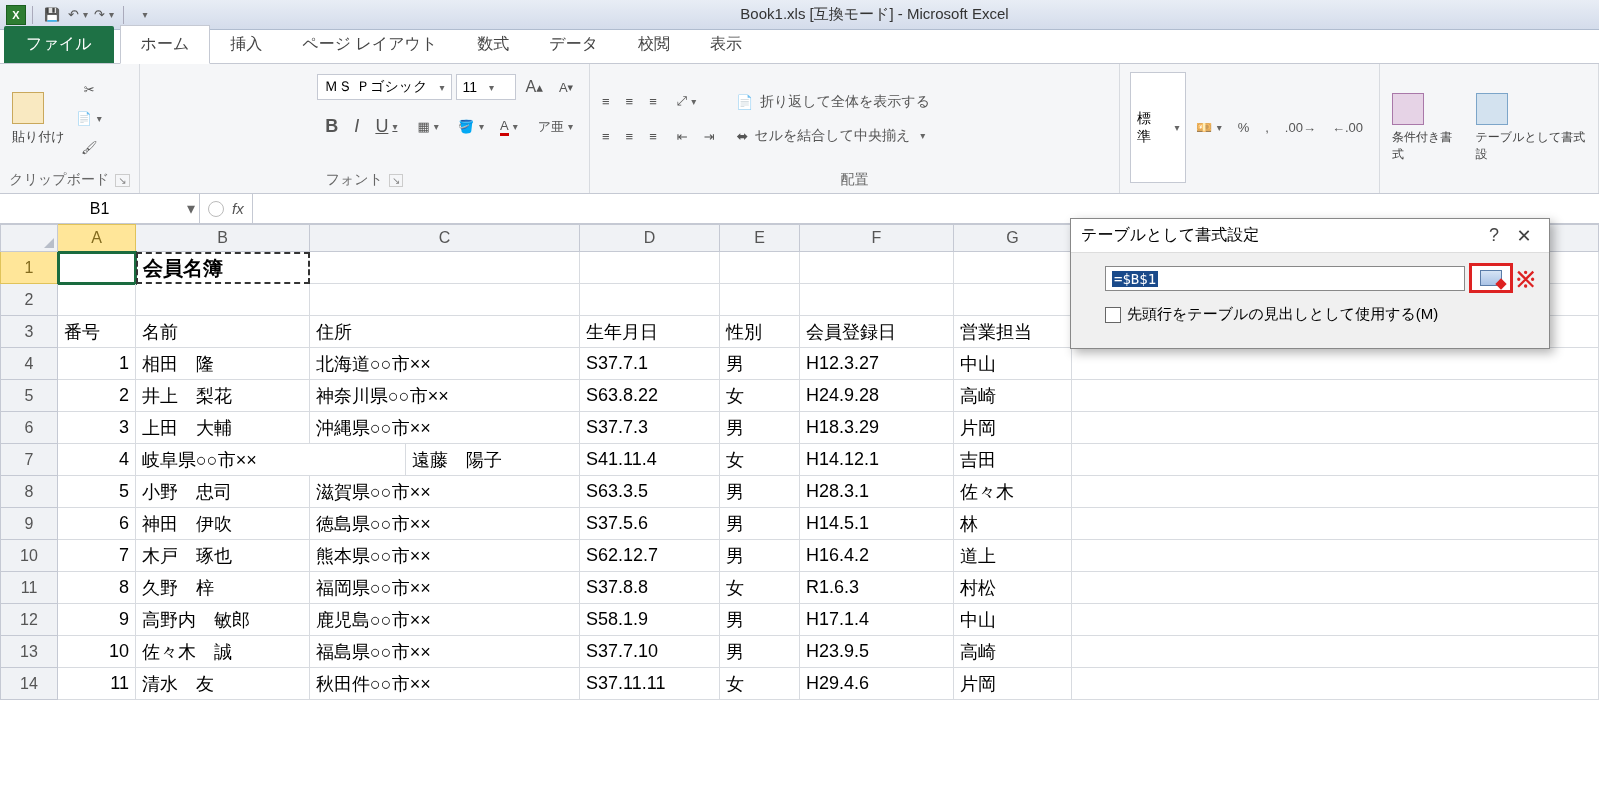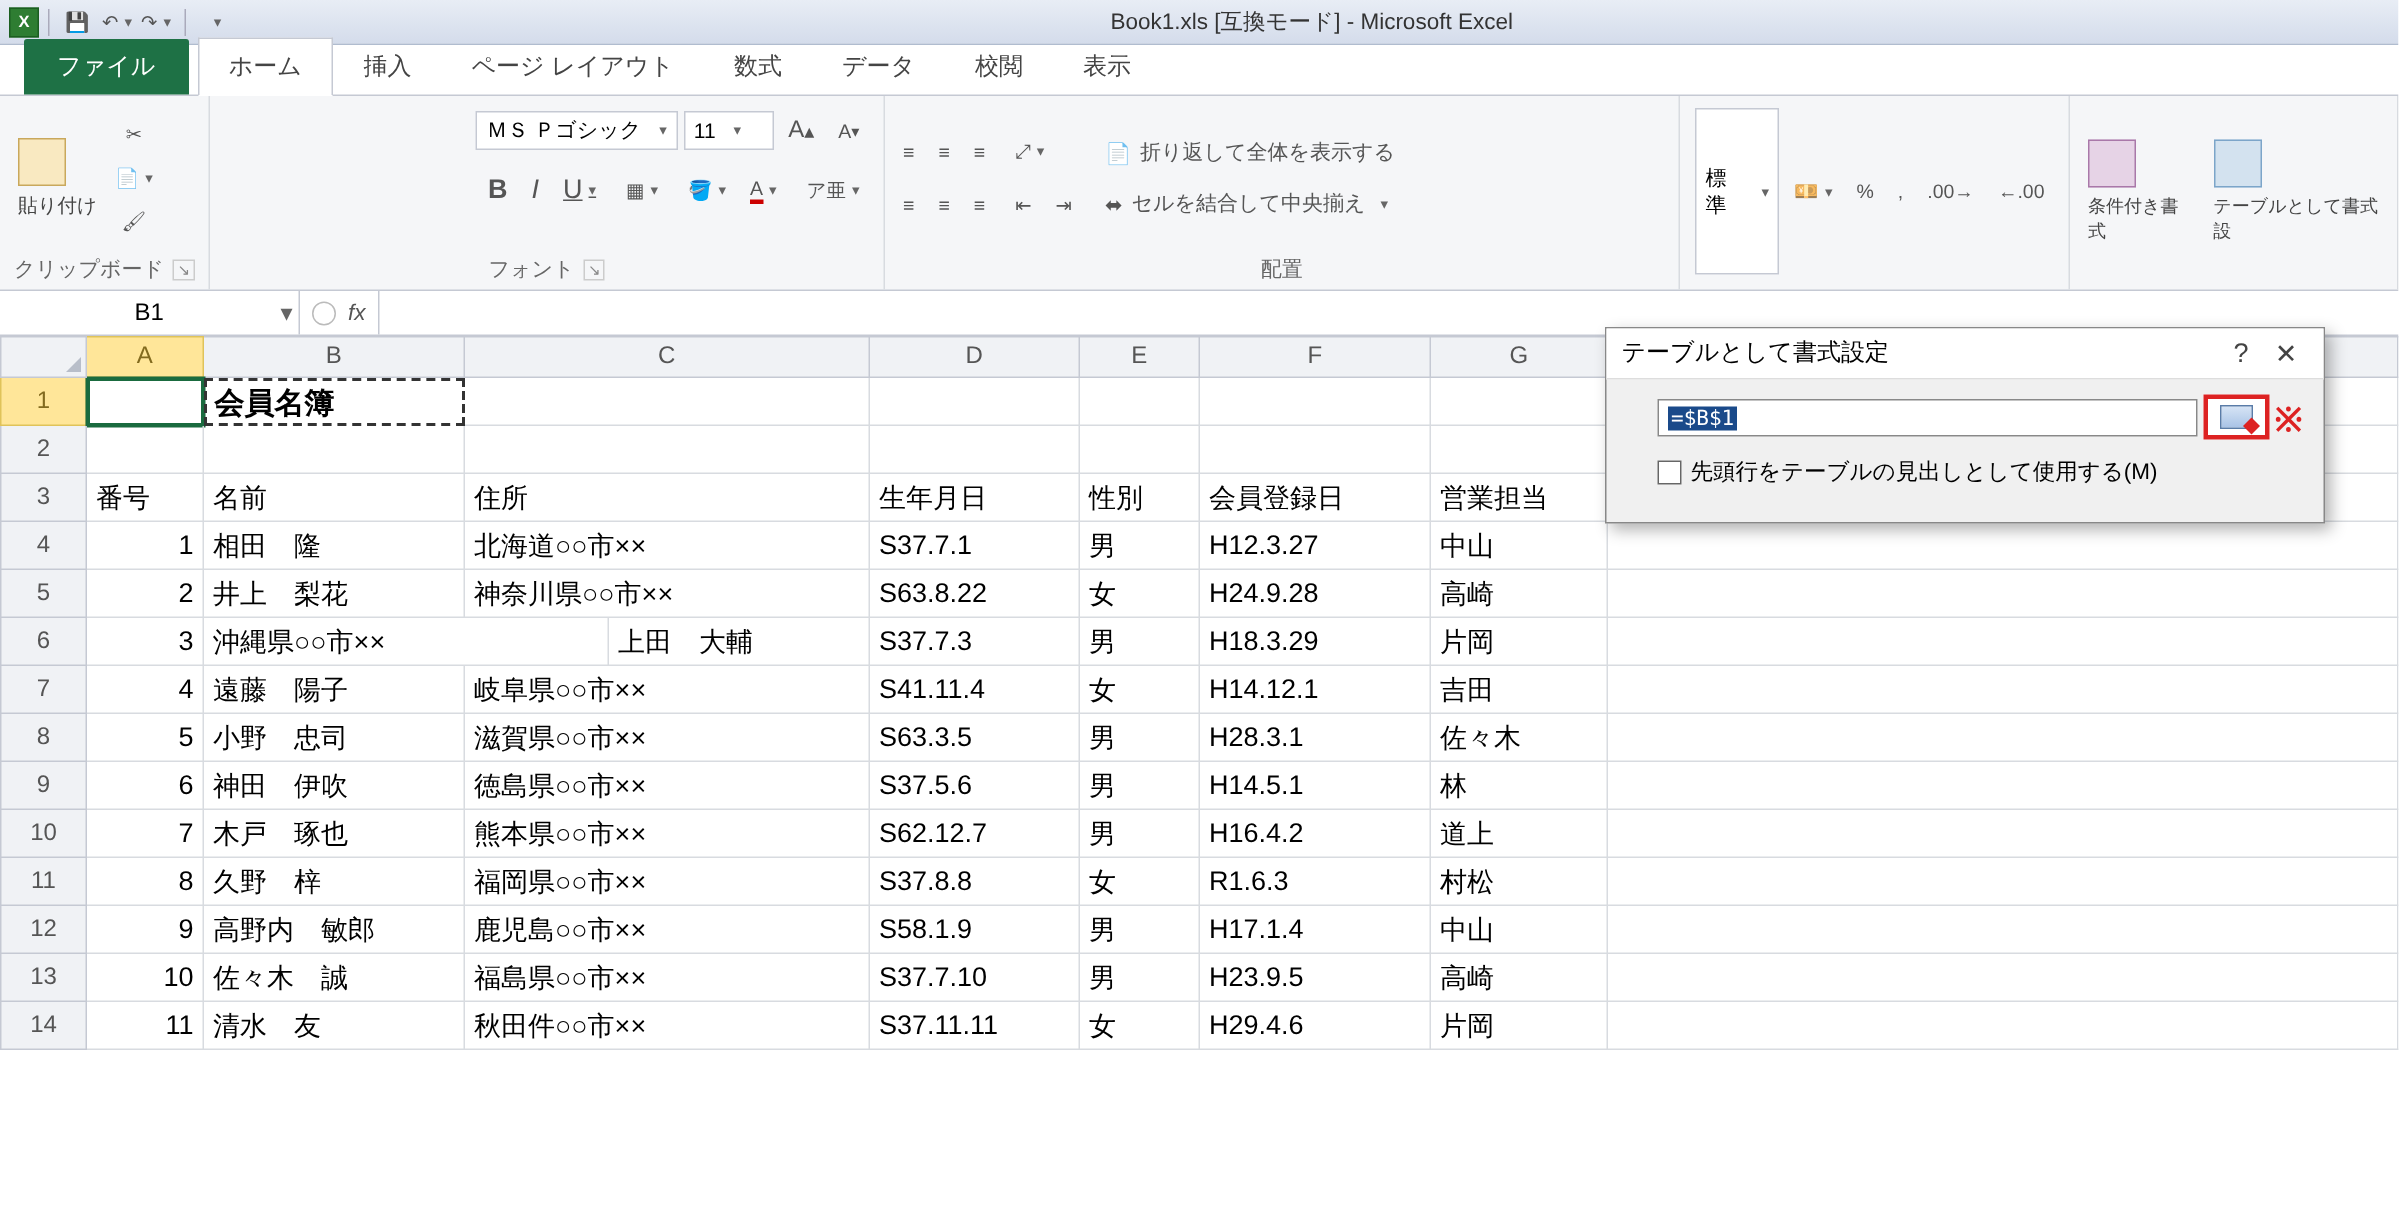--- a/index.html
+++ b/index.html
@@ -6,21 +6,21 @@
 body { background: #fff; font-size: 13px; overflow: hidden; width: 1599px; height: 808px; }
 
 
 .titlebar { height: 30px; background: linear-gradient(#e8edf5, #d4dceb); display: flex; align-items: center; padding: 0 6px; border-bottom: 1px solid #b0bccf; }
 .titlebar .excel-icon { width: 20px; height: 20px; background: #2e7d32; color: #fff; font-weight: bold; font-size: 11px; display: flex; align-items: center; justify-content: center; border: 1px solid #1b5e20; }
 .titlebar .sep { width: 1px; height: 18px; background: #aab; margin: 0 6px; }
 .titlebar .qat-btn { width: 22px; height: 22px; display: flex; align-items: center; justify-content: center; color: #555; margin: 0 2px; cursor: pointer; }
 .titlebar .title-text { flex: 1; text-align: center; font-size: 15px; color: #333; }
 
 
-.ribbon-tabs { height: 34px; background: #fff; display: flex; align-items: flex-end; padding-left: 16px; border-bottom: 1px solid #c5c9d3; }
+.ribbon-tabs { height: 34px; background: #fff; display: flex; align-items: flex-end; padding-left: 4px; border-bottom: 1px solid #c5c9d3; }
 .ribbon-tab { padding: 8px 20px; font-size: 16px; color: #444; cursor: pointer; }
 .ribbon-tab.file { background: #1e7145; color: #fff; border-radius: 2px 2px 0 0; margin-right: 6px; padding: 8px 22px; }
 .ribbon-tab.active { background: #fff; border: 1px solid #c5c9d3; border-bottom: 1px solid #fff; margin-bottom: -1px; }
 
 
 .ribbon { height: 130px; background: #f5f6f8; border-bottom: 1px solid #c5c9d3; display: flex; }
 .ribbon-group { border-right: 1px solid #d8dbe0; display: flex; flex-direction: column; padding: 4px 6px 2px; }
 .ribbon-group-body { flex: 1; display: flex; align-items: center; }
 .ribbon-group-label { text-align: center; font-size: 14px; color: #666; padding: 2px 0; display: flex; justify-content: center; align-items: center; gap: 6px; }
 .ribbon-group-label .launcher { font-size: 10px; color: #888; border: 1px solid #ccc; padding: 0 2px; cursor: pointer; }
@@ -302,33 +302,33 @@
         <div class="cell cC">神奈川県○○市××</div>
         <div class="cell cD">S63.8.22</div>
         <div class="cell cE">女</div>
         <div class="cell cF">H24.9.28</div>
         <div class="cell cG">高崎</div>
         <div class="cell cRest"></div>
       </div>
       <div class="grid-row">
         <div class="row-h">6</div>
         <div class="cell cA num">3</div>
+        <div class="cell cB">上田　大輔</div>
         <div class="cell cC">沖縄県○○市××</div>
-        <div class="cell cB">上田　大輔</div>
         <div class="cell cD">S37.7.3</div>
         <div class="cell cE">男</div>
         <div class="cell cF">H18.3.29</div>
         <div class="cell cG">片岡</div>
         <div class="cell cRest"></div>
       </div>
       <div class="grid-row">
         <div class="row-h">7</div>
         <div class="cell cA num">4</div>
+        <div class="cell cC">岐阜県○○市××</div>
         <div class="cell cB">遠藤　陽子</div>
-        <div class="cell cC">岐阜県○○市××</div>
         <div class="cell cD">S41.11.4</div>
         <div class="cell cE">女</div>
         <div class="cell cF">H14.12.1</div>
         <div class="cell cG">吉田</div>
         <div class="cell cRest"></div>
       </div>
       <div class="grid-row">
         <div class="row-h">8</div>
         <div class="cell cA num">5</div>
         <div class="cell cB">小野　忠司</div>

